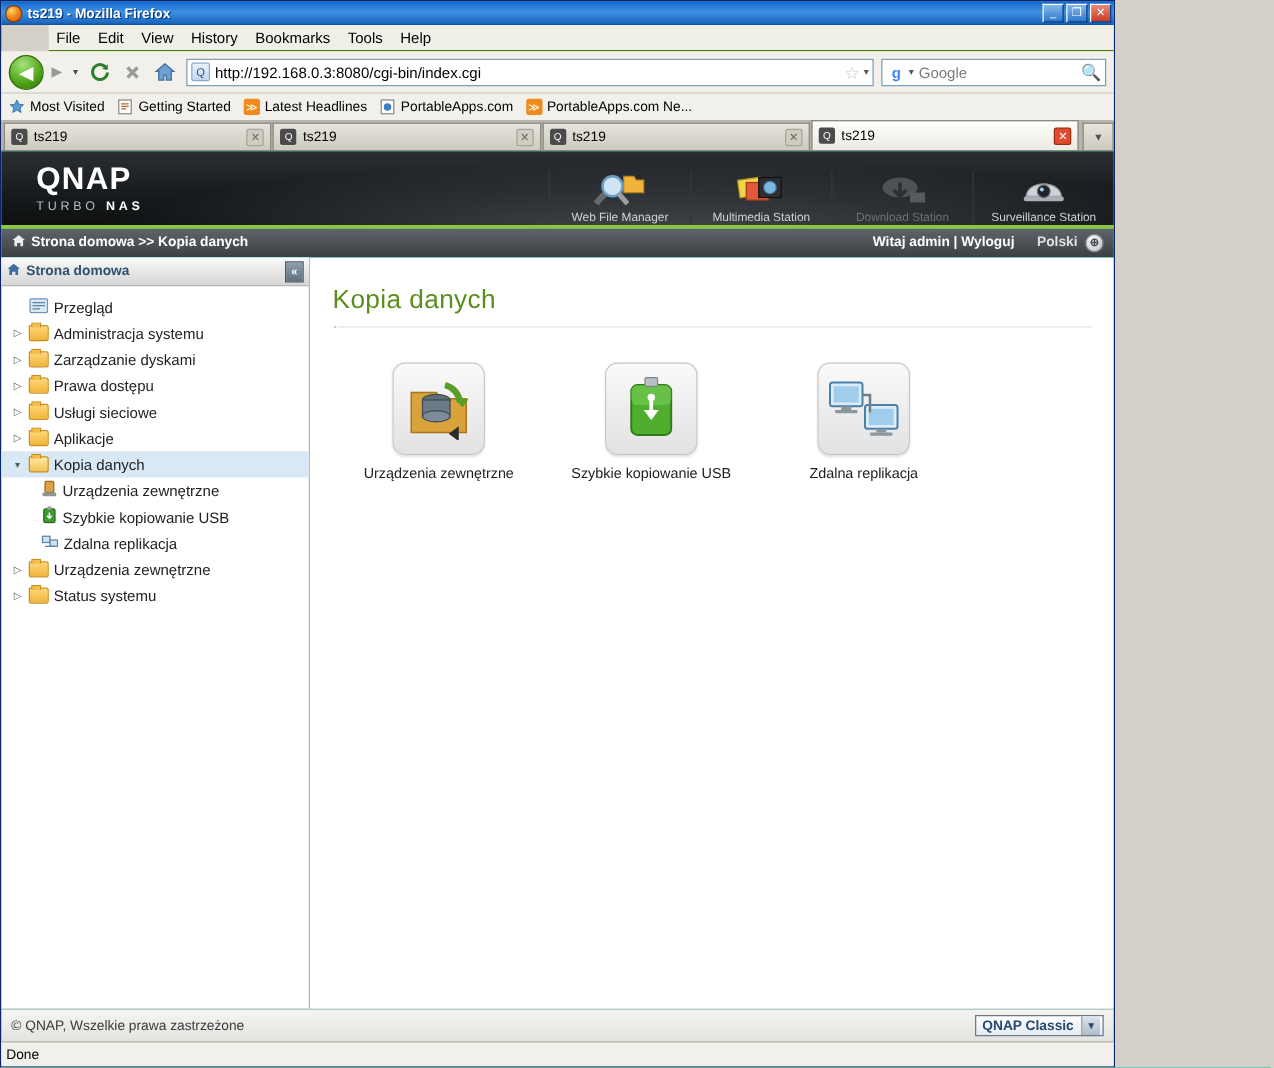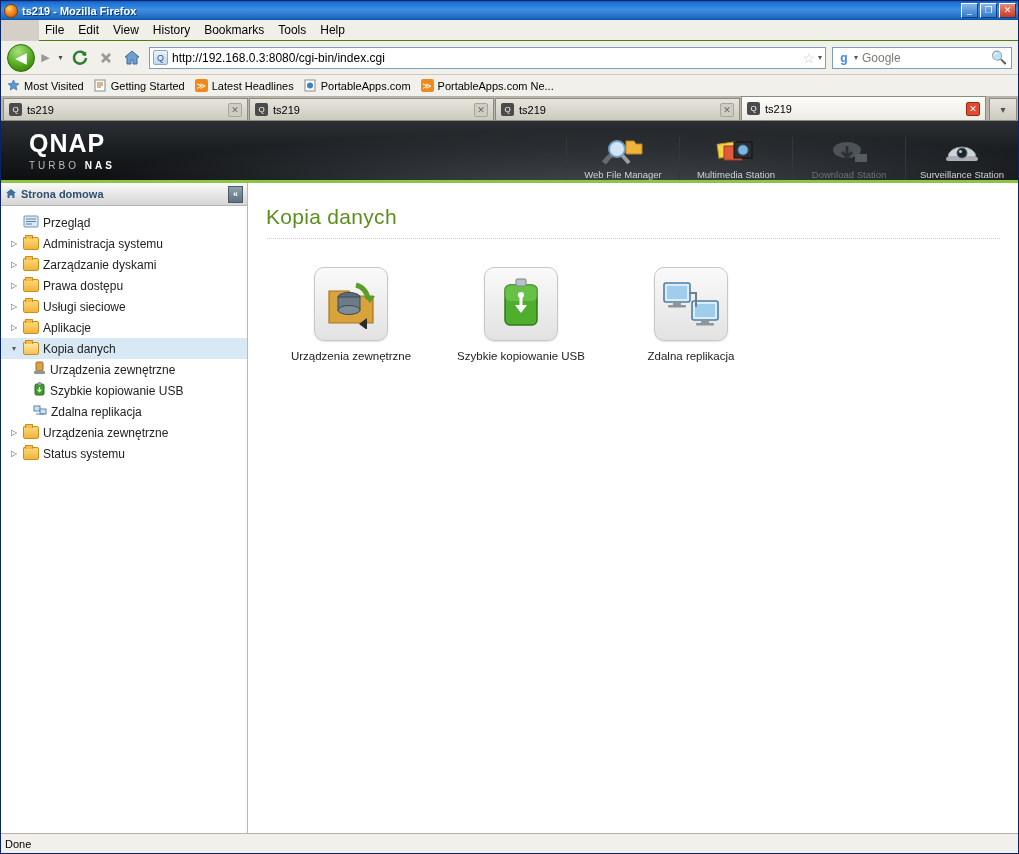--- a/index.html
+++ b/index.html
@@ -7,21 +7,21 @@
   body {
     width:1019px; height:854px;
     font-family:"Liberation Sans", sans-serif;
     font-size:12px;
     background:#d4d0c8;
     overflow:hidden;
   }
 
   
   #window {
-    width:1019px; height:854px;
+    width:892px; height:854px;
     background:#d4d0c8;
     border:1px solid #0a246a;
     display:flex; flex-direction:column;
     position:relative;
   }
 
   
   .titlebar {
     height:19px;
     background:linear-gradient(to bottom,#0a57bd 0%,#1a6fd4 8%,#3e8fe0 45%,#1c6ac2 90%,#0d4f9c 100%);
@@ -500,20 +500,35 @@
               <rect x="6" y="20" width="32" height="4" rx="2" fill="#aab0b6"></rect>
               <circle cx="22" cy="16" r="5" fill="#1e2327" stroke="#5a6167"></circle>
               <circle cx="20.5" cy="14.5" r="1.6" fill="#9fd3f2"></circle>
             </svg>
           </div>
           <div>Surveillance Station</div>
         </div>
       </div>
     </div>
 
+    <div class="breadcrumb-bar">
+      <div class="crumb-left">
+        <span>
+          <svg width="12" height="11" viewBox="0 0 12 11">
+              <path d="M6 1L1 5h1.5v5h2.2V7.4h2.6V10h2.2V5H11z" fill="#e9edf0"></path>
+            </svg>
+        </span>
+        <span>Strona domowa &gt;&gt; Kopia danych</span>
+      </div>
+      <div class="sp"></div>
+      <span>Witaj admin | Wyloguj</span>
+      <span style="width:18px"></span>
+      <span class="lang">Polski</span>
+      <span class="globe">⊕</span>
+    </div>
 
     <div class="body-split">
 
       <div class="sidebar">
         <div class="sidebar-head">
           <span>
             <svg width="12" height="11" viewBox="0 0 12 11">
                 <path d="M6 1L1 5h1.5v5h2.2V7.4h2.6V10h2.2V5H11z" fill="#3f6d9c"></path>
               </svg>
           </span>
@@ -673,19 +688,27 @@
                 </svg>
               </span>
             </div>
             <div class="caption">Zdalna replikacja</div>
           </div>
 
         </div>
       </div>
     </div>
 
+    <div class="qnap-footer">
+      <span>© QNAP, Wszelkie prawa zastrzeżone</span>
+      <span class="sp"></span>
+      <div class="classic-select">
+        <span>QNAP Classic</span>
+        <span class="cs-arrow">▼</span>
+      </div>
+    </div>
   </div>
 
   <div class="statusbar">
     <span>Done</span>
   </div>
 
 </div>
 
 </body></html>

